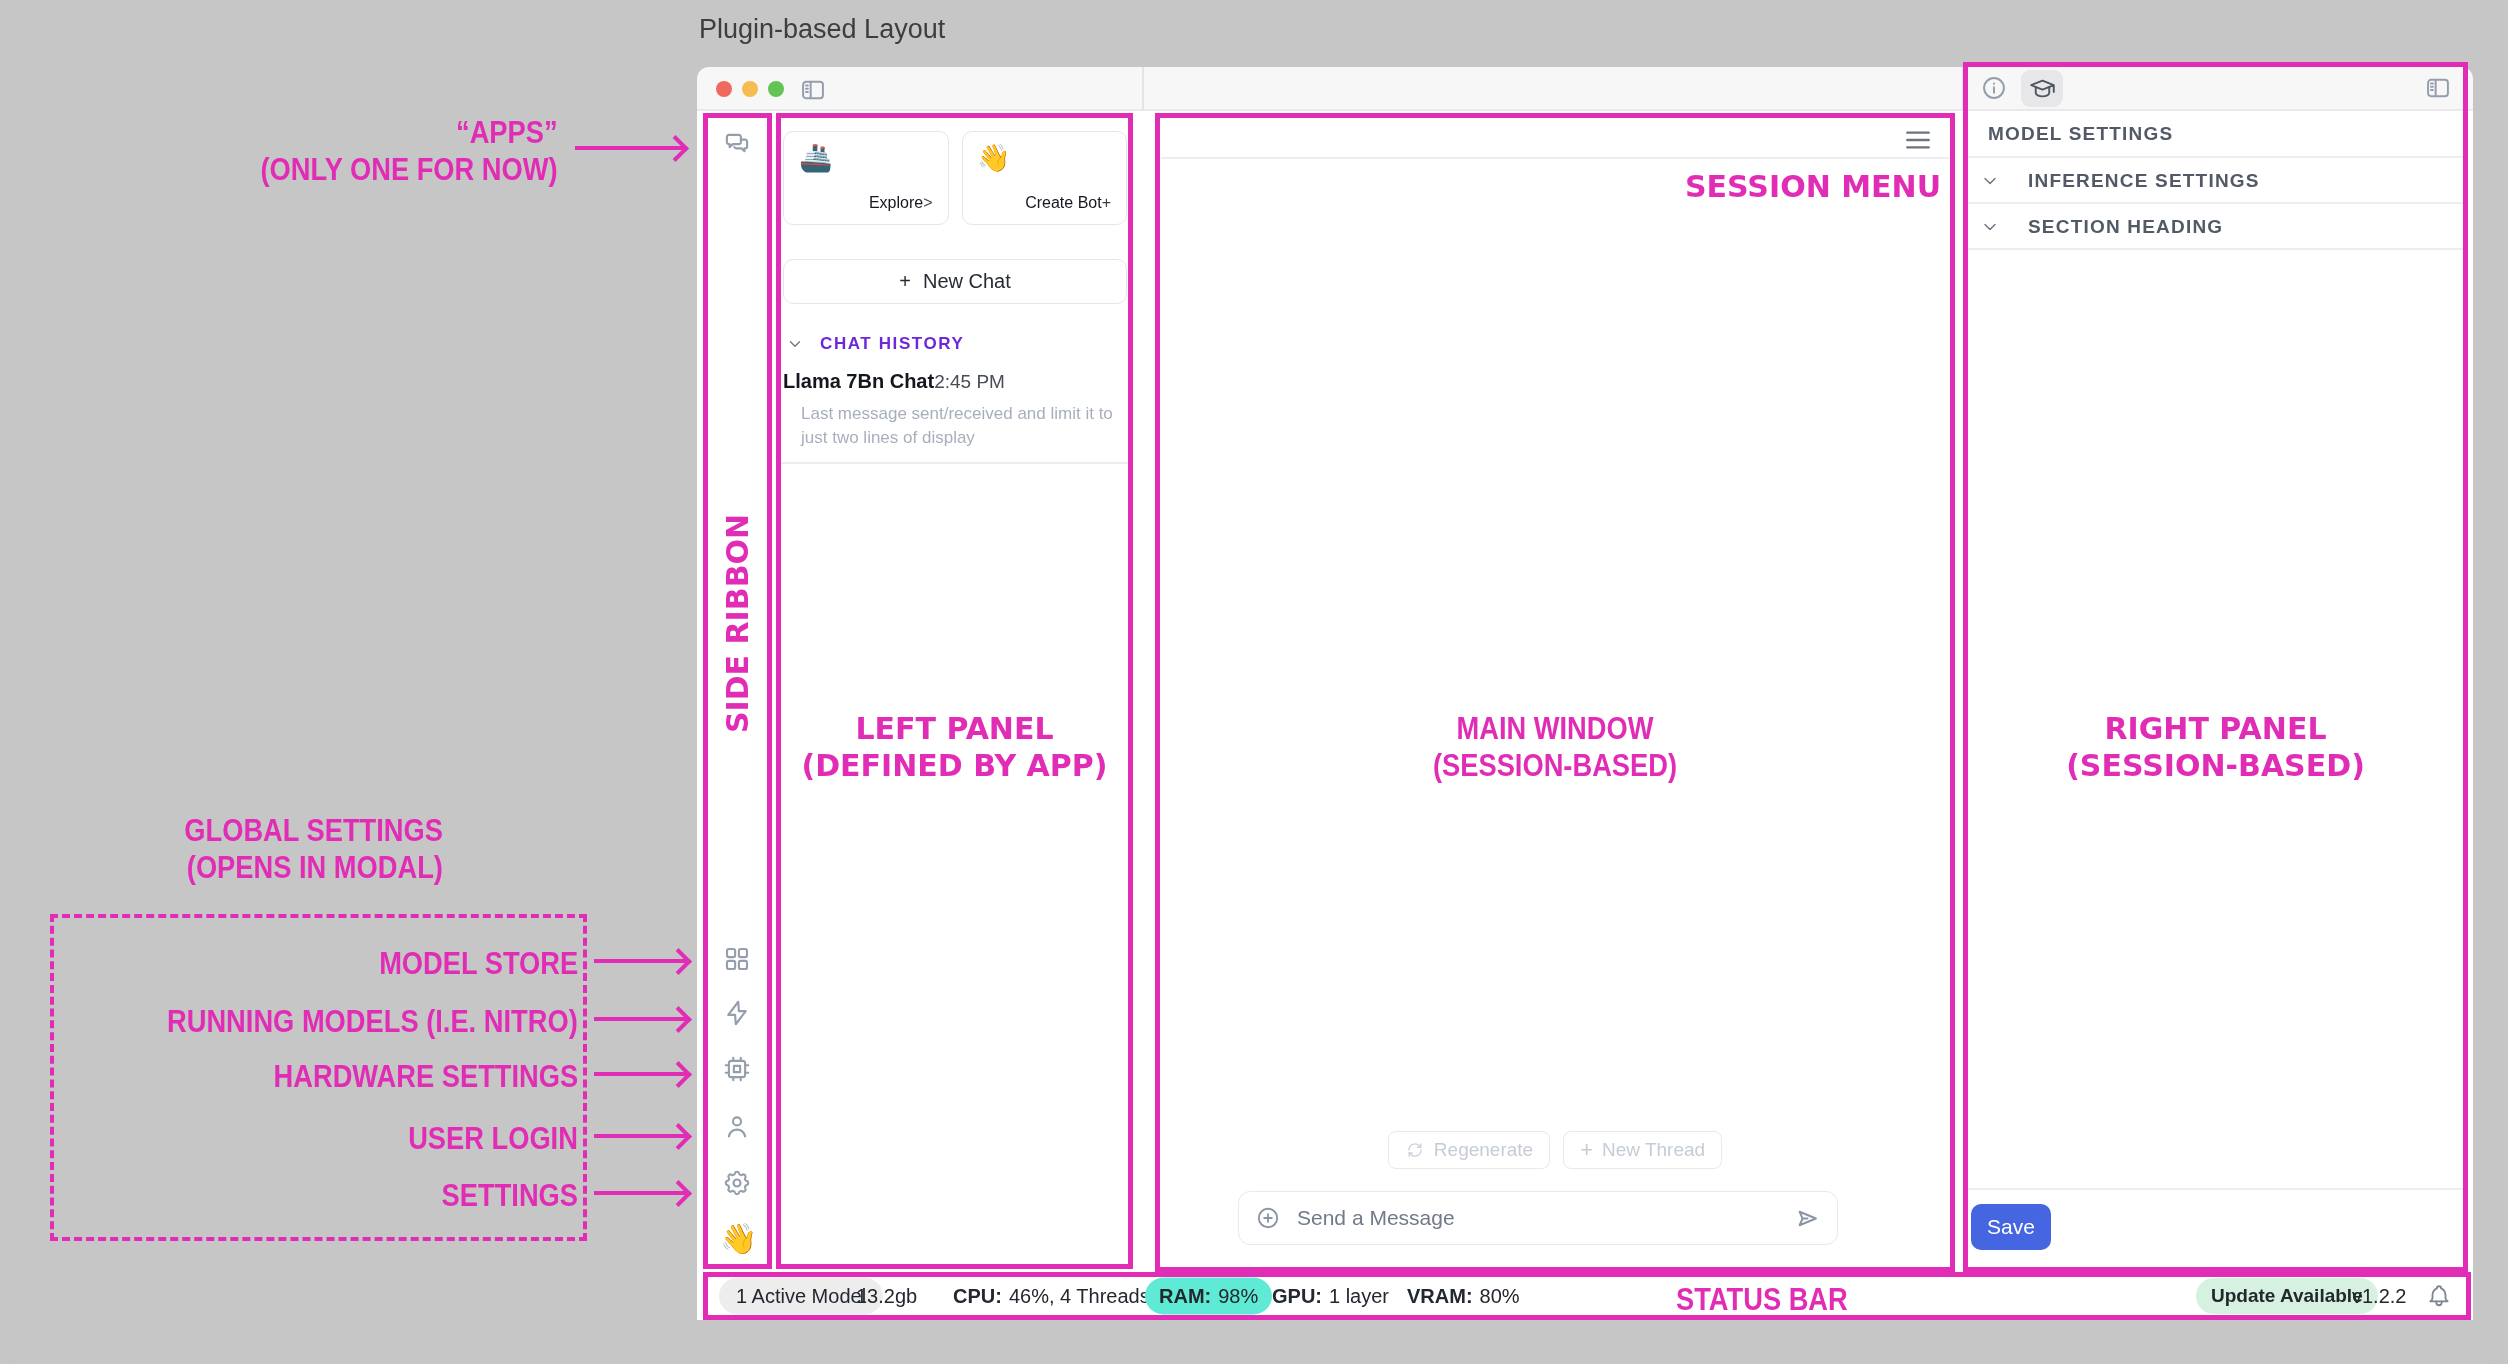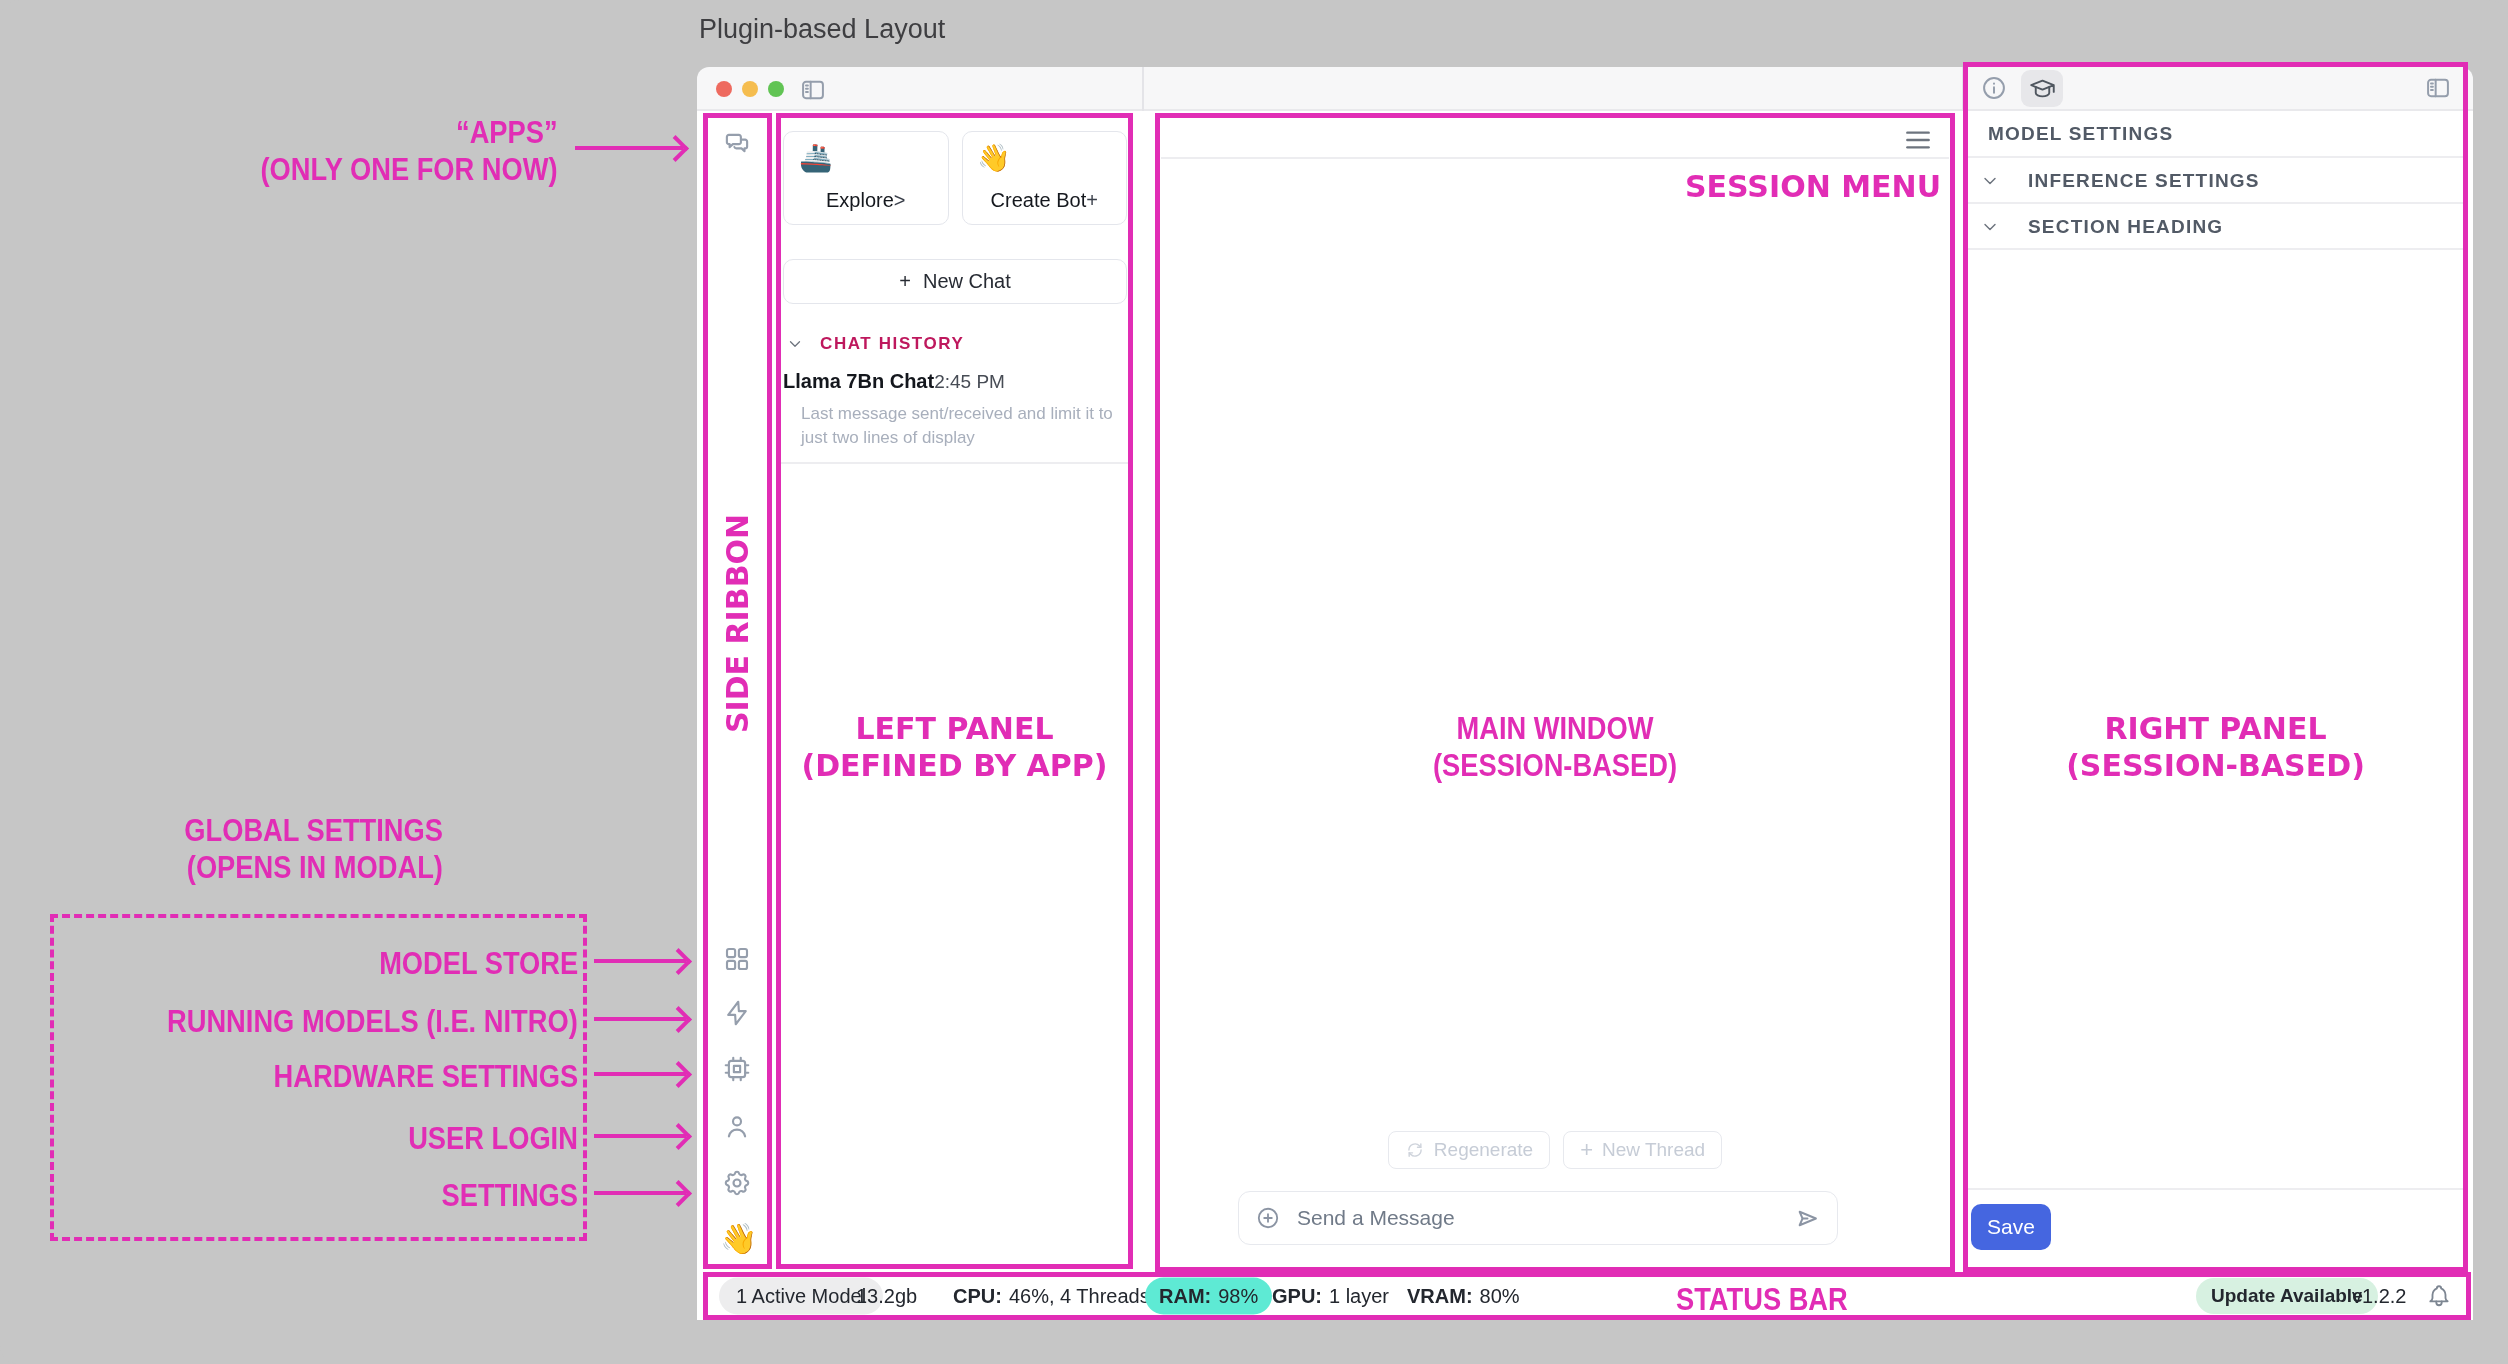--- a/index.html
+++ b/index.html
@@ -40,28 +40,28 @@
 
   
   .ribbon-icon{left:722px;width:30px;height:30px;cursor:pointer;}
   .ribbon-emoji{left:720px;font-size:30px;line-height:34px;}
 
   
   .cards{left:783px;top:131px;width:344px;display:flex;gap:13px;}
   .card{flex:1;height:94px;border:1.5px solid #e4e6ec;border-radius:10px;
     background:#fff;padding:10px 15px 12px;display:flex;flex-direction:column;justify-content:space-between;}
   .card-emoji{font-size:27px;line-height:32px;}
-  .card-foot{display:flex;justify-content:center;align-items:center;
-    font-size:20px;color:#15181e;font-weight:500;}
+  .card-foot{display:flex;justify-content:flex-end;align-items:center;
+    font-size:16px;color:#15181e;font-weight:500;}
   .card-aff{color:#3a3f4a;font-weight:400;}
   .new-chat{left:783px;top:259px;width:344px;height:45px;border:1.5px solid #e4e6ec;
     border-radius:10px;display:flex;align-items:center;justify-content:center;gap:12px;
     font-size:20px;color:#272b33;background:#fff;}
   .hist-head{left:786px;top:334px;display:flex;align-items:center;gap:16px;}
-  .hist-label{font-size:17px;font-weight:700;letter-spacing:1.6px;color:#be185d;}
+  .hist-label{font-size:17px;font-weight:700;letter-spacing:1.6px;color:#6d28d9;}
   .chat-title{left:783px;top:370px;width:344px;display:flex;align-items:baseline;}
   .chat-name{font-size:20px;font-weight:600;color:#14171d;}
   .chat-time{font-size:19px;color:#474c55;}
   .chat-preview{left:783px;top:402px;width:340px;font-size:17px;line-height:24px;color:#a8afbc;margin-left:18px;}
   .chat-sep{left:776px;top:462px;width:357px;height:1.5px;background:var(--line);}
 
   
   .main-sep{left:1161px;top:157px;width:788px;height:1.5px;background:var(--line);}
   .regen-row{left:1155px;top:1131px;width:800px;display:flex;justify-content:center;gap:13px;}
   .ghost-btn{height:38px;border:1.5px solid #e7e9ee;border-radius:8px;background:#fff;

